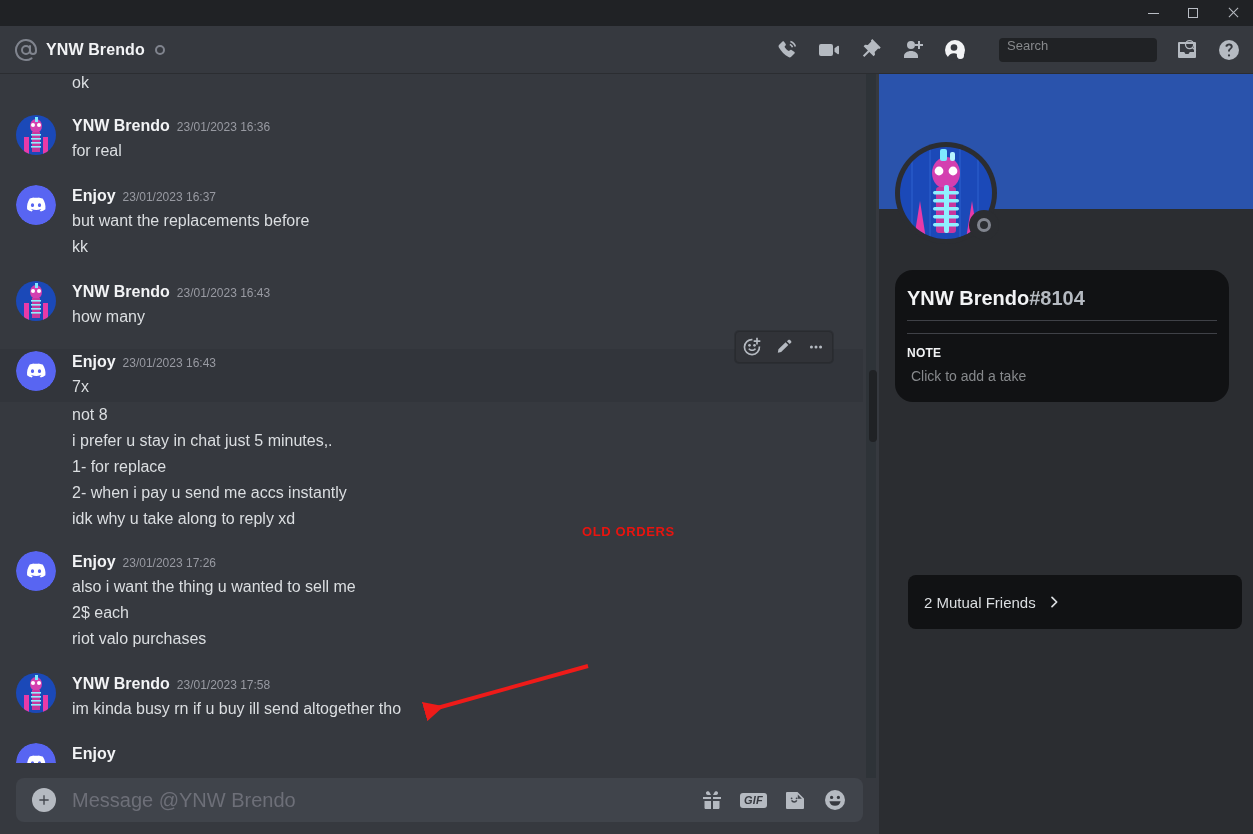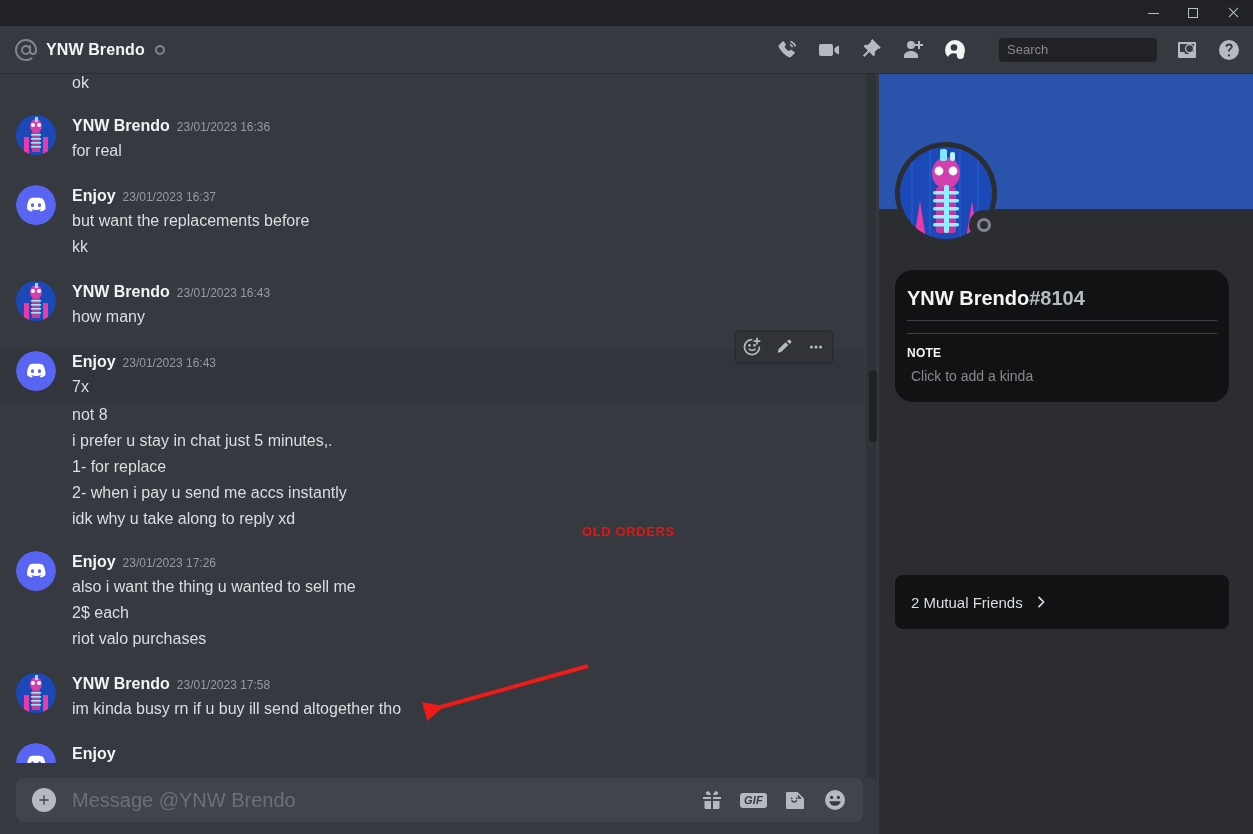--- a/index.html
+++ b/index.html
@@ -42,21 +42,21 @@
   .hdr-status-dot {
     width: 10px; height: 10px; border-radius: 50%; border: 2px solid #80848e;
     margin-left: 10px; flex: 0 0 auto;
   }
   .hdr-spacer { flex: 1 1 auto; }
   .hdr-icons { display: flex; align-items: center; gap: 18px; }
   .hdr-icon { width: 24px; height: 24px; color: #b5bac1; display: block; cursor: pointer; }
 
   .searchbox {
     width: 158px; height: 24px; background: #202225; border-radius: 4px;
-    display: flex; align-items: center; padding: 0 6px 0 8px; margin-left: 14px; cursor: text;
+    display: flex; align-items: flex-start; padding: 0 6px 0 8px; margin-left: 14px; cursor: text;
   }
   .searchbox input {
     flex: 1 1 auto; background: transparent; border: none; outline: none;
     color: #dbdee1; font-size: 13px; font-family: "Liberation Sans", sans-serif;
   }
   .searchbox input::placeholder { color: #87898c; }
   .search-mag { width: 15px; height: 15px; color: #b5bac1; flex: 0 0 auto; }
 
   
   .chat {
@@ -161,21 +161,21 @@
     font-size: 12px; font-weight: bold; color: #f2f3f5;
     text-transform: uppercase; letter-spacing: .02em; margin-bottom: 6px;
   }
   .pc-value { font-size: 14px; color: #dbdee1; }
   .pc-note {
     font-size: 14px; color: #87898c; padding: 2px 4px; border-radius: 3px; cursor: text;
   }
   .pc-section { padding-bottom: 12px; }
 
   .mutual-card {
-    position: absolute; left: 16px; top: 501px; width: 334px; height: 54px;
+    position: absolute; left: 29px; top: 501px; width: 334px; height: 54px;
     background: #111214; border-radius: 8px; display: flex; align-items: center;
     padding: 0 16px; cursor: pointer;
   }
   .mutual-text { color: #dbdee1; font-size: 15px; }
   .chev { width: 16px; height: 16px; color: #dbdee1; margin-left: 10px; }
 
   
   .anno-text {
     position: absolute; left: 582px; top: 524px; color: #e8140f;
     font-size: 13px; font-weight: bold; letter-spacing: .6px; pointer-events: none;
@@ -491,21 +491,21 @@
     </div>
 
     <div class="info-card">
       <div class="pc-name">
         <span>YNW Brendo</span><span class="disc">#8104</span>
       </div>
       <div class="divider"></div>
       <div class="divider"></div>
       <div>
         <div class="pc-label">NOTE</div>
-        <div class="pc-note">Click to add a kinda</div>
+        <div class="pc-note">Click to add a take</div>
       </div>
     </div>
 
     <div class="mutual-card">
       <span class="mutual-text">2 Mutual Friends</span>
       <svg class="chev" viewBox="0 0 24 24" fill="none">
         <path d="m9 5 7 7-7 7" stroke="currentColor" stroke-width="2.6" stroke-linecap="round" stroke-linejoin="round"></path>
       </svg>
     </div>
   </div>

